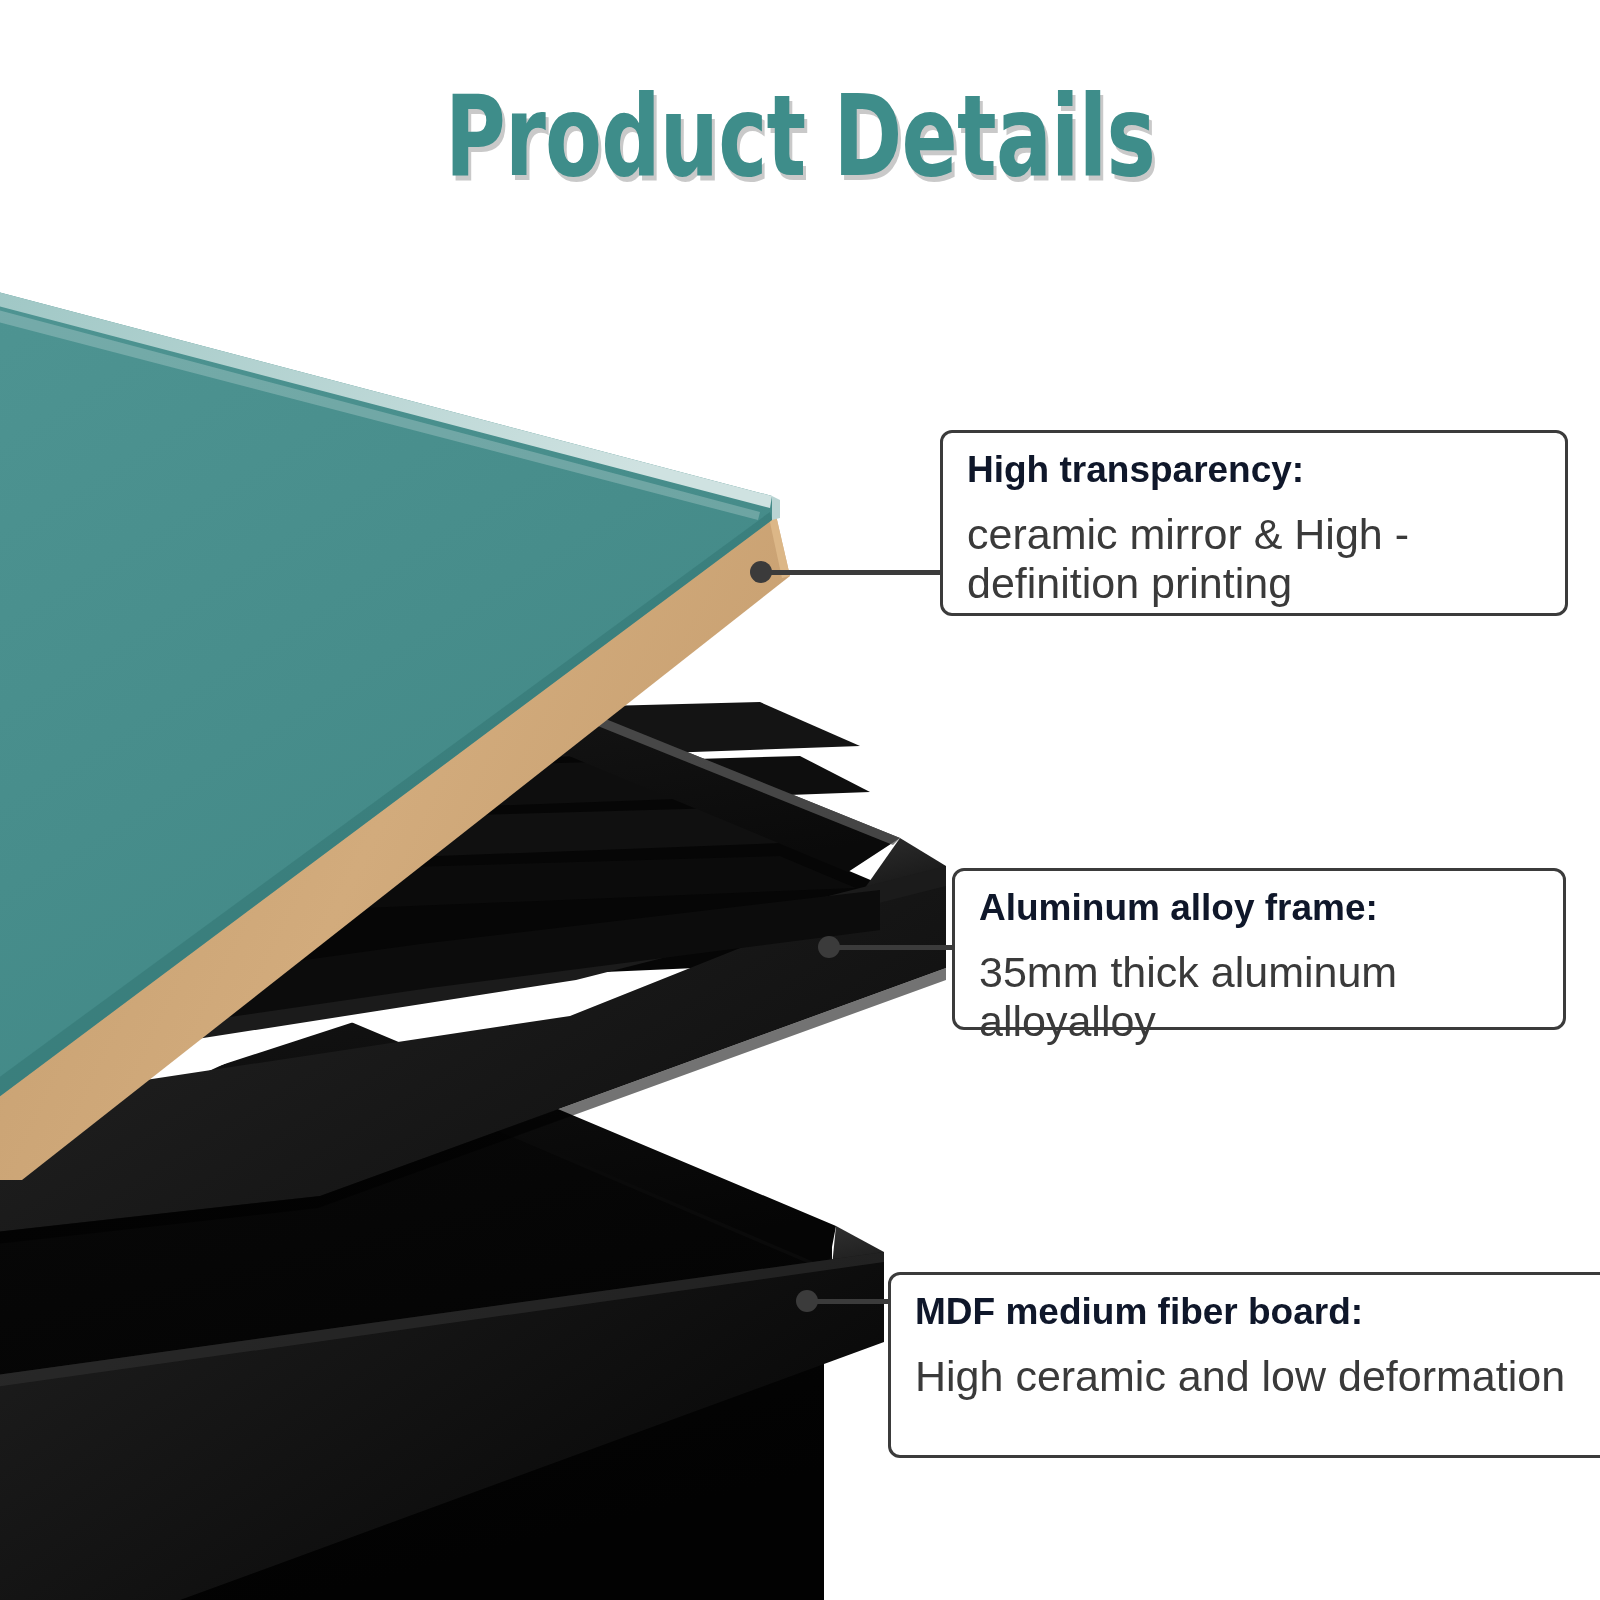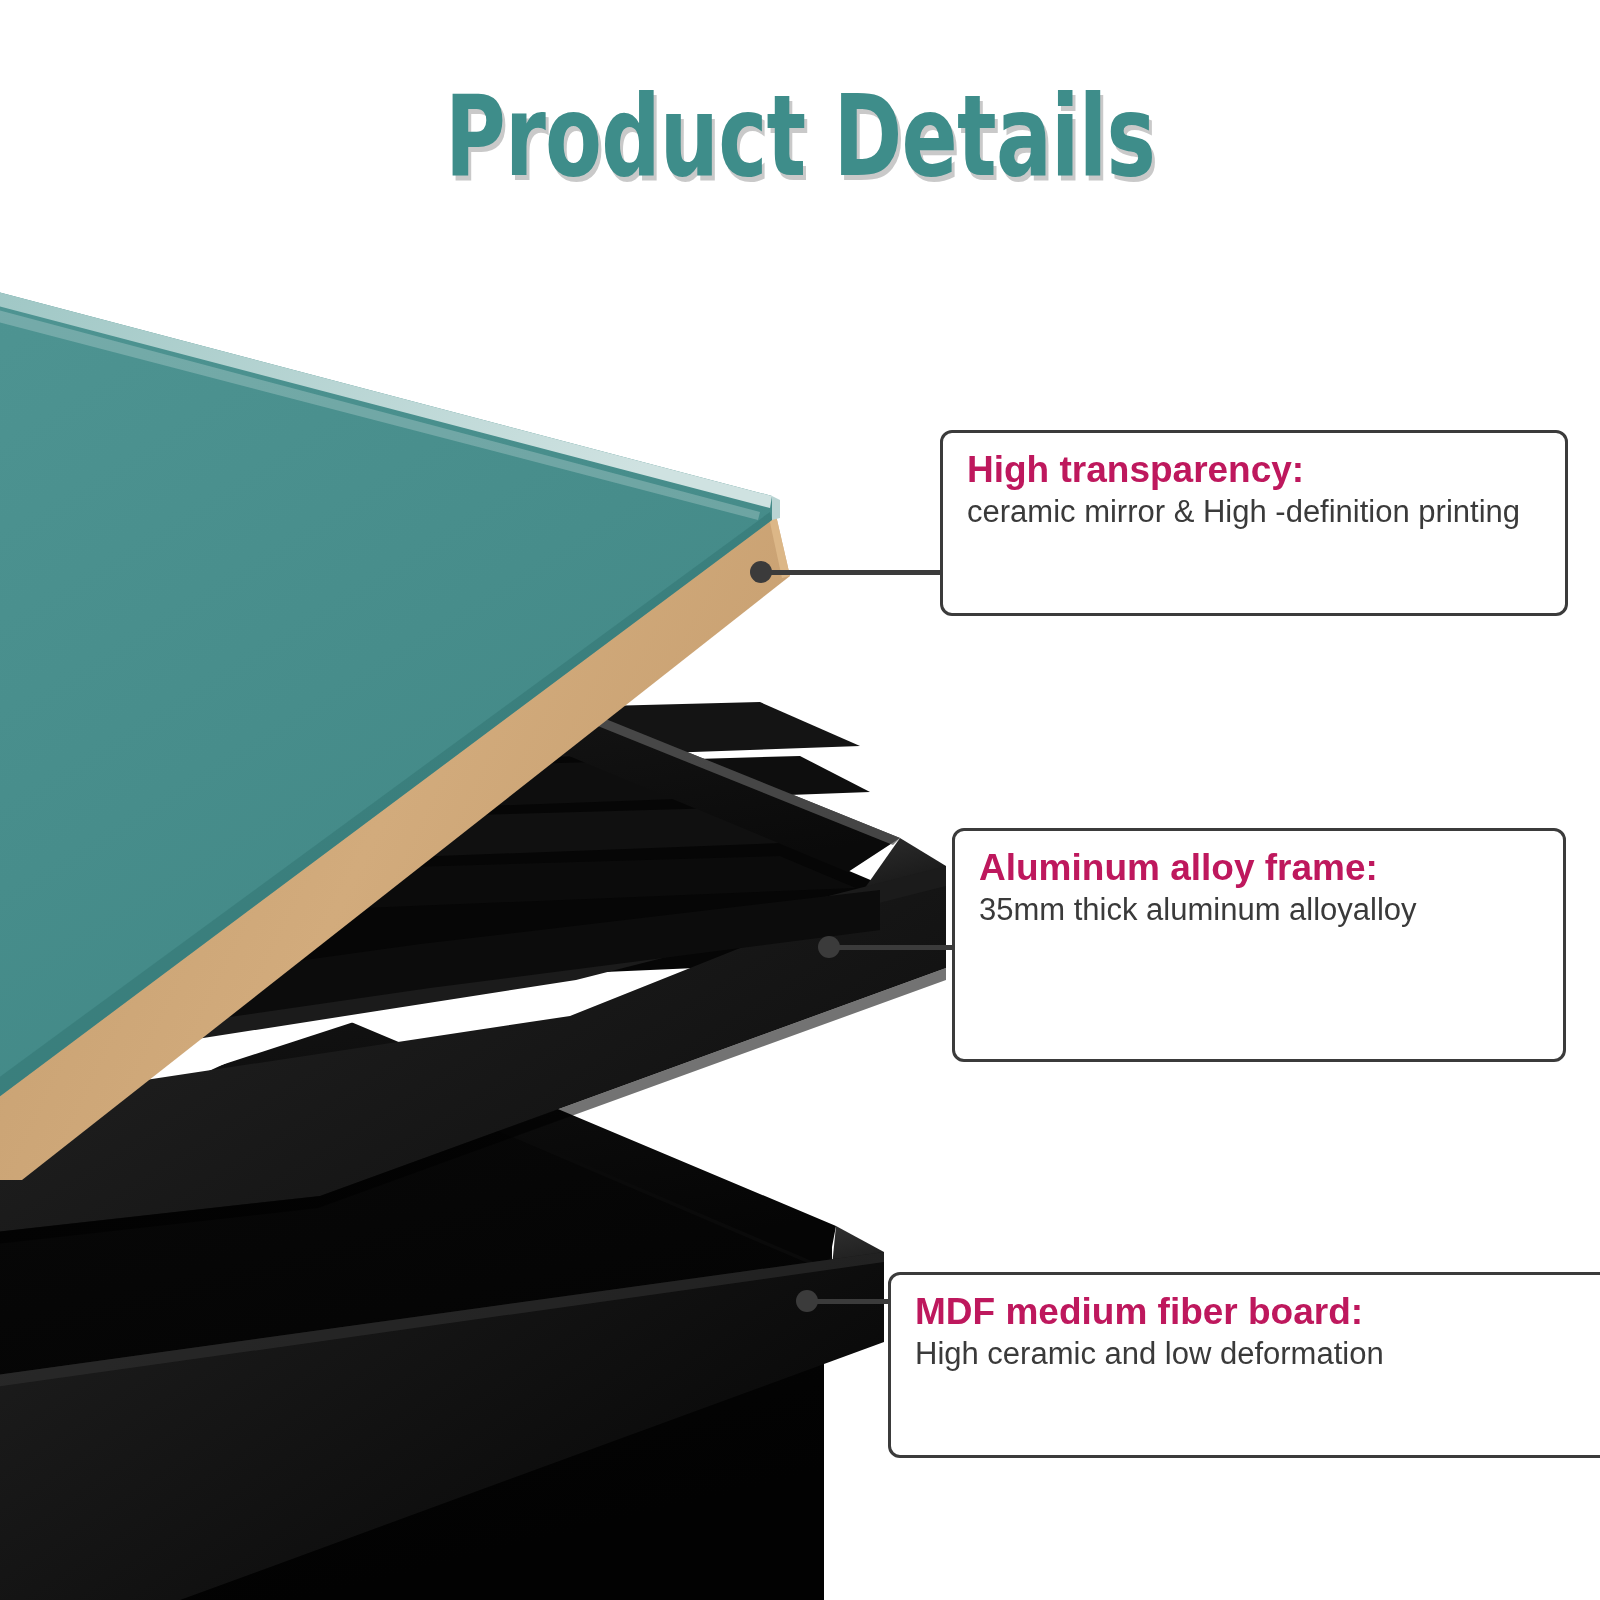--- a/index.html
+++ b/index.html
@@ -53,34 +53,34 @@
     background: #ffffff;
     border: 3px solid #3b3b3b;
     border-radius: 12px;
     padding: 16px 20px 18px 24px;
   }
   .callout .c-title {
     font-family: "Liberation Sans", sans-serif;
     font-weight: bold;
     font-size: 37px;
     line-height: 1.12;
-    color: #be185d;
+    color: #0f172a;
     white-space: nowrap;
   }
   .callout .c-body {
     font-family: "Liberation Sans", sans-serif;
     font-weight: normal;
-    font-size: 31px;
+    font-size: 43px;
     line-height: 1.14;
     color: #3a3a3a;
-    margin-top: 4px;
+    margin-top: 20px;
   }
 
   #callout-1 { left: 940px;  top: 430px;  width: 628px; height: 186px; }
-  #callout-2 { left: 952px;  top: 828px;  width: 614px; height: 234px; }
+  #callout-2 { left: 952px;  top: 868px;  width: 614px; height: 162px; }
   #callout-3 { left: 888px;  top: 1272px; width: 780px; height: 186px; }
 
   
   .leader {
     position: absolute;
     height: 5px;
     background: #3b3b3b;
   }
   .leader-dot {
     position: absolute;

